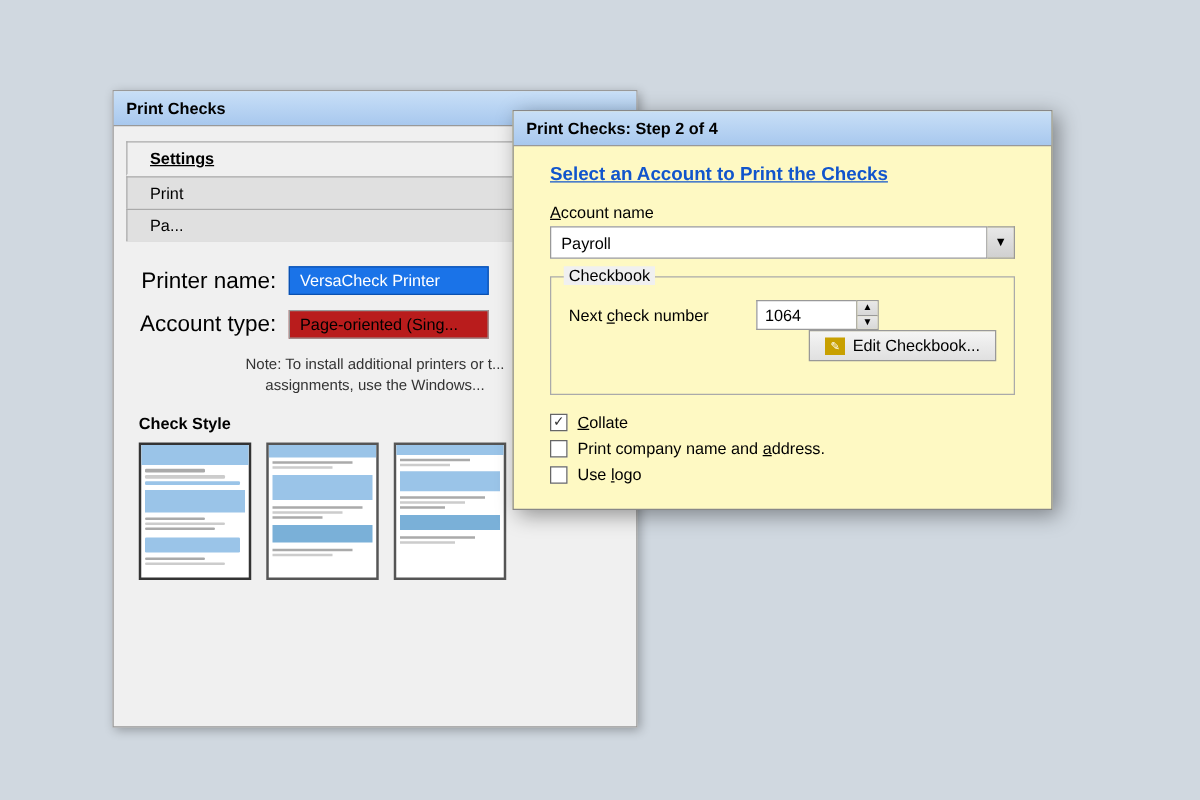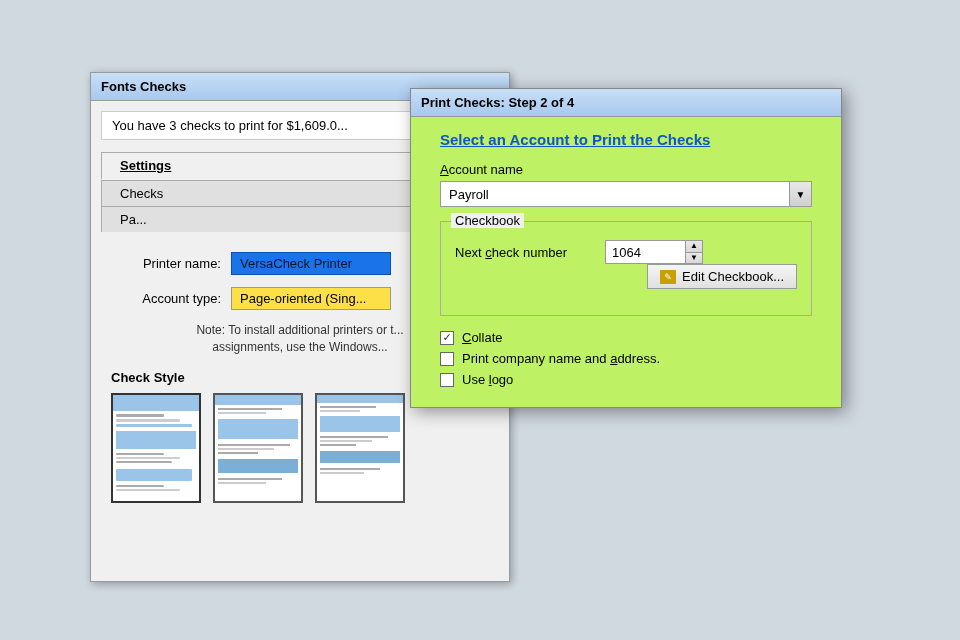--- a/index.html
+++ b/index.html
@@ -72,32 +72,32 @@
     }
     .field-row {
       display: flex;
       align-items: center;
       margin-bottom: 12px;
     }
     .field-label {
       width: 110px;
       text-align: right;
       margin-right: 10px;
-      font-size: 13px;
+      font-size: 18px;
     }
     .field-value {
       background: #1a73e8;
-      color: #0f172a;
+      color: #ffffff;
       padding: 3px 8px;
       width: 160px;
       font-size: 13px;
       border: 1px solid #0a50b0;
     }
     .field-value-plain {
-      background: #fde047;
+      background: #b91c1c;
       border: 1px solid #999;
       padding: 3px 8px;
       width: 160px;
       font-size: 13px;
     }
     .note-text {
       font-size: 12px;
       color: #333;
       text-align: center;
       margin-bottom: 14px;
@@ -178,21 +178,21 @@
     }
     .thumb-line.short { width: 60%; }
     .thumb-line.medium { width: 80%; }
 
     
     .fg-dialog {
       position: absolute;
       top: 88px;
       left: 410px;
       width: 432px;
-      background: #bef264;
+      background: #fef9c3;
       border: 1px solid #888;
       box-shadow: 4px 4px 16px rgba(0,0,0,0.4);
     }
     .fg-titlebar {
       background: linear-gradient(to bottom, #c8dff7, #a8c8ee);
       padding: 6px 10px;
       font-weight: bold;
       font-size: 13px;
       color: #000;
       border-bottom: 1px solid #999;
@@ -348,32 +348,29 @@
       font-size: 11px;
       color: #333;
     }
     .cb-label span { text-decoration: underline; }
   </style>
 </head>
 <body>
 
 <div class="bg-window">
   <div class="bg-window-titlebar">
-    <span>Fonts Checks</span>
+    <span>Print Checks</span>
   </div>
   <div class="bg-window-body">
-    <div class="bg-info-bar">
-      <span>You have 3 checks to print for $1,609.0...</span>
-    </div>
     <div class="tab-bar">
       <div class="tab active">
         <span>Settings</span>
       </div>
       <div class="tab">
-        <span>Checks</span>
+        <span>Print</span>
       </div>
       <div class="tab">
         <span>Pa...</span>
       </div>
     </div>
     <div class="tab-content">
       <div class="field-row">
         <span class="field-label">Printer name:</span>
         <div class="field-value">VersaCheck Printer</div>
       </div>

